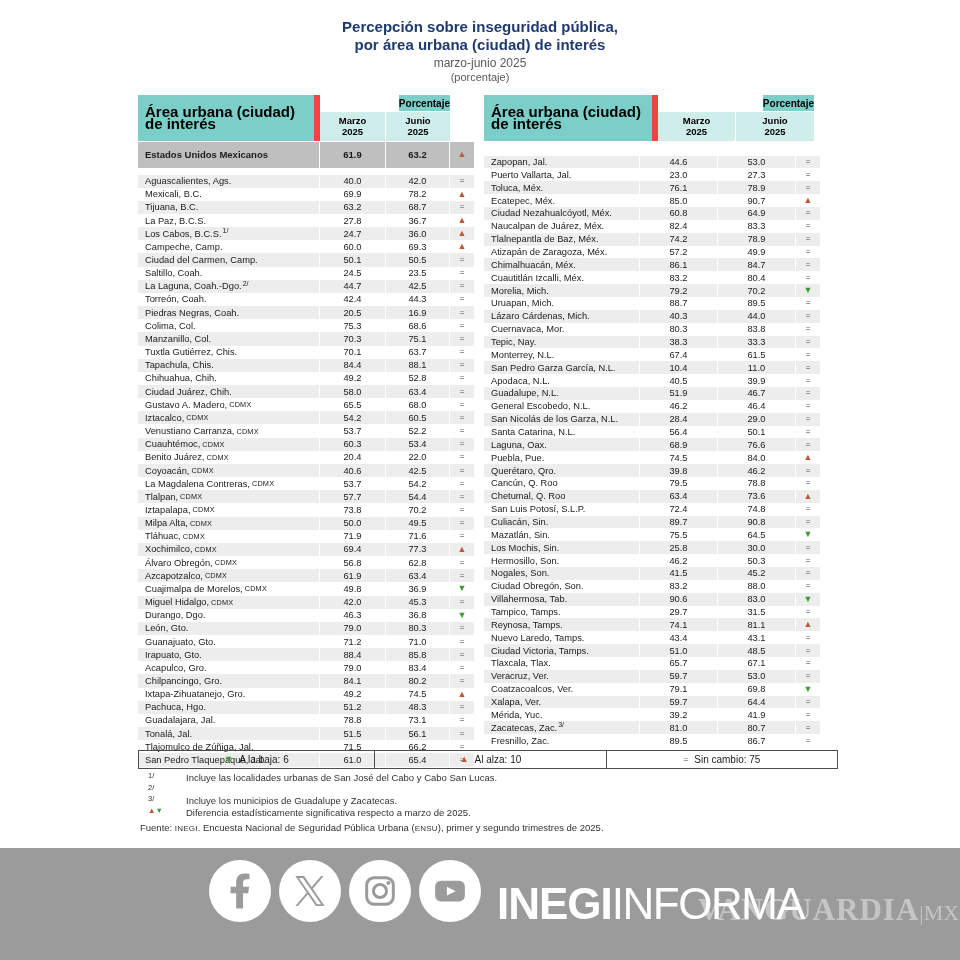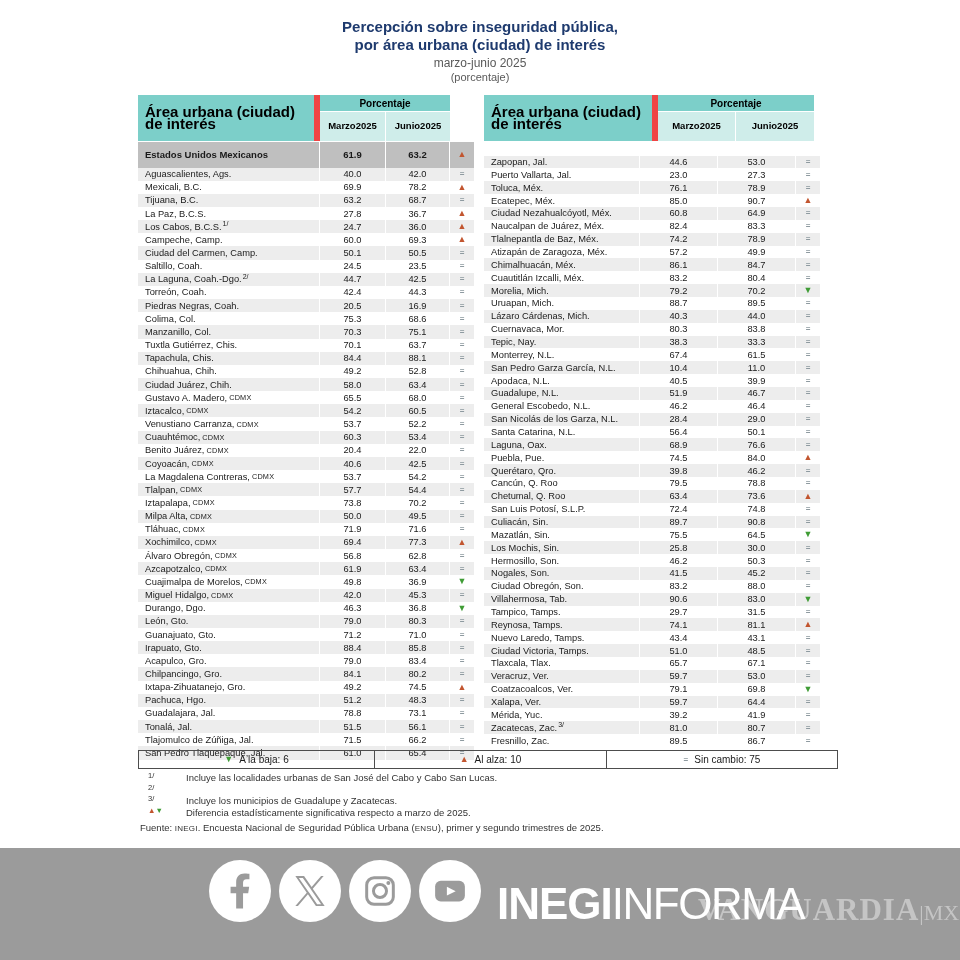--- a/index.html
+++ b/index.html
@@ -15,36 +15,36 @@
   .title-unit{font-size:11px;color:#595959;line-height:13px;}
   
   .tbl{position:absolute;top:95px;}
   .tbl-left{left:138px;width:336px;}
   .tbl-right{left:484px;width:354px;}
   .thead{display:flex;height:46px;}
   .th-name{background:var(--teal);font-weight:bold;font-size:15px;line-height:12px;
     display:flex;align-items:center;padding-left:7px;box-sizing:border-box;border-right:6px solid #ef4444;}
   .tbl-left .th-name{width:182px;}
   .tbl-right .th-name{width:174px;}
-  .th-group{display:flex;flex-direction:column;flex:1;}
+  .th-group{display:flex;flex-direction:column;flex:1;align-items:flex-end;}
   .th-pct{background:var(--teal);font-weight:bold;font-size:10px;height:16px;display:flex;
     align-items:center;justify-content:center;border-bottom:1px solid #fff;}
   .th-months{display:flex;flex:1;}
   .th-month{background:var(--teal_light);font-weight:bold;font-size:9.5px;line-height:10.5px;
-    display:flex;flex-direction:row;align-items:center;justify-content:center;box-sizing:border-box;}
+    display:flex;flex-direction:column;align-items:center;justify-content:center;box-sizing:border-box;}
   .th-month.first{border-right:1px solid #fff;}
   .tbl-left .th-month{width:66px;}
   .tbl-left .th-month+.th-month{width:64px;}
   .tbl-right .th-month{width:78px;}
   .th-chg-spacer{width:24px;background:#fff;}
   
   .national-row{display:flex;height:26px;margin-top:0.5px;}
   .national-row .cell{background:var(--national_bg);font-weight:bold;font-size:9.5px;}
   
-  .tbody-left{margin-top:0;}
+  .tbody-left{margin-top:7px;}
   .tbody-right{margin-top:14.5px;}
   .trow{display:flex;}
   .trow-l{height:13.16px;}
   .trow-r{height:12.87px;}
   .cell{display:flex;align-items:center;box-sizing:border-box;white-space:nowrap;
     border-right:1px solid #fff;font-size:9.3px;color:#1a1a1a;}
   .c-name{padding-left:7px;overflow:hidden;}
   .c-val{justify-content:center;}
   .c-chg{justify-content:center;border-right:none;}
   .tbl-left .c-name,.national-row .c-name{width:182px;}

